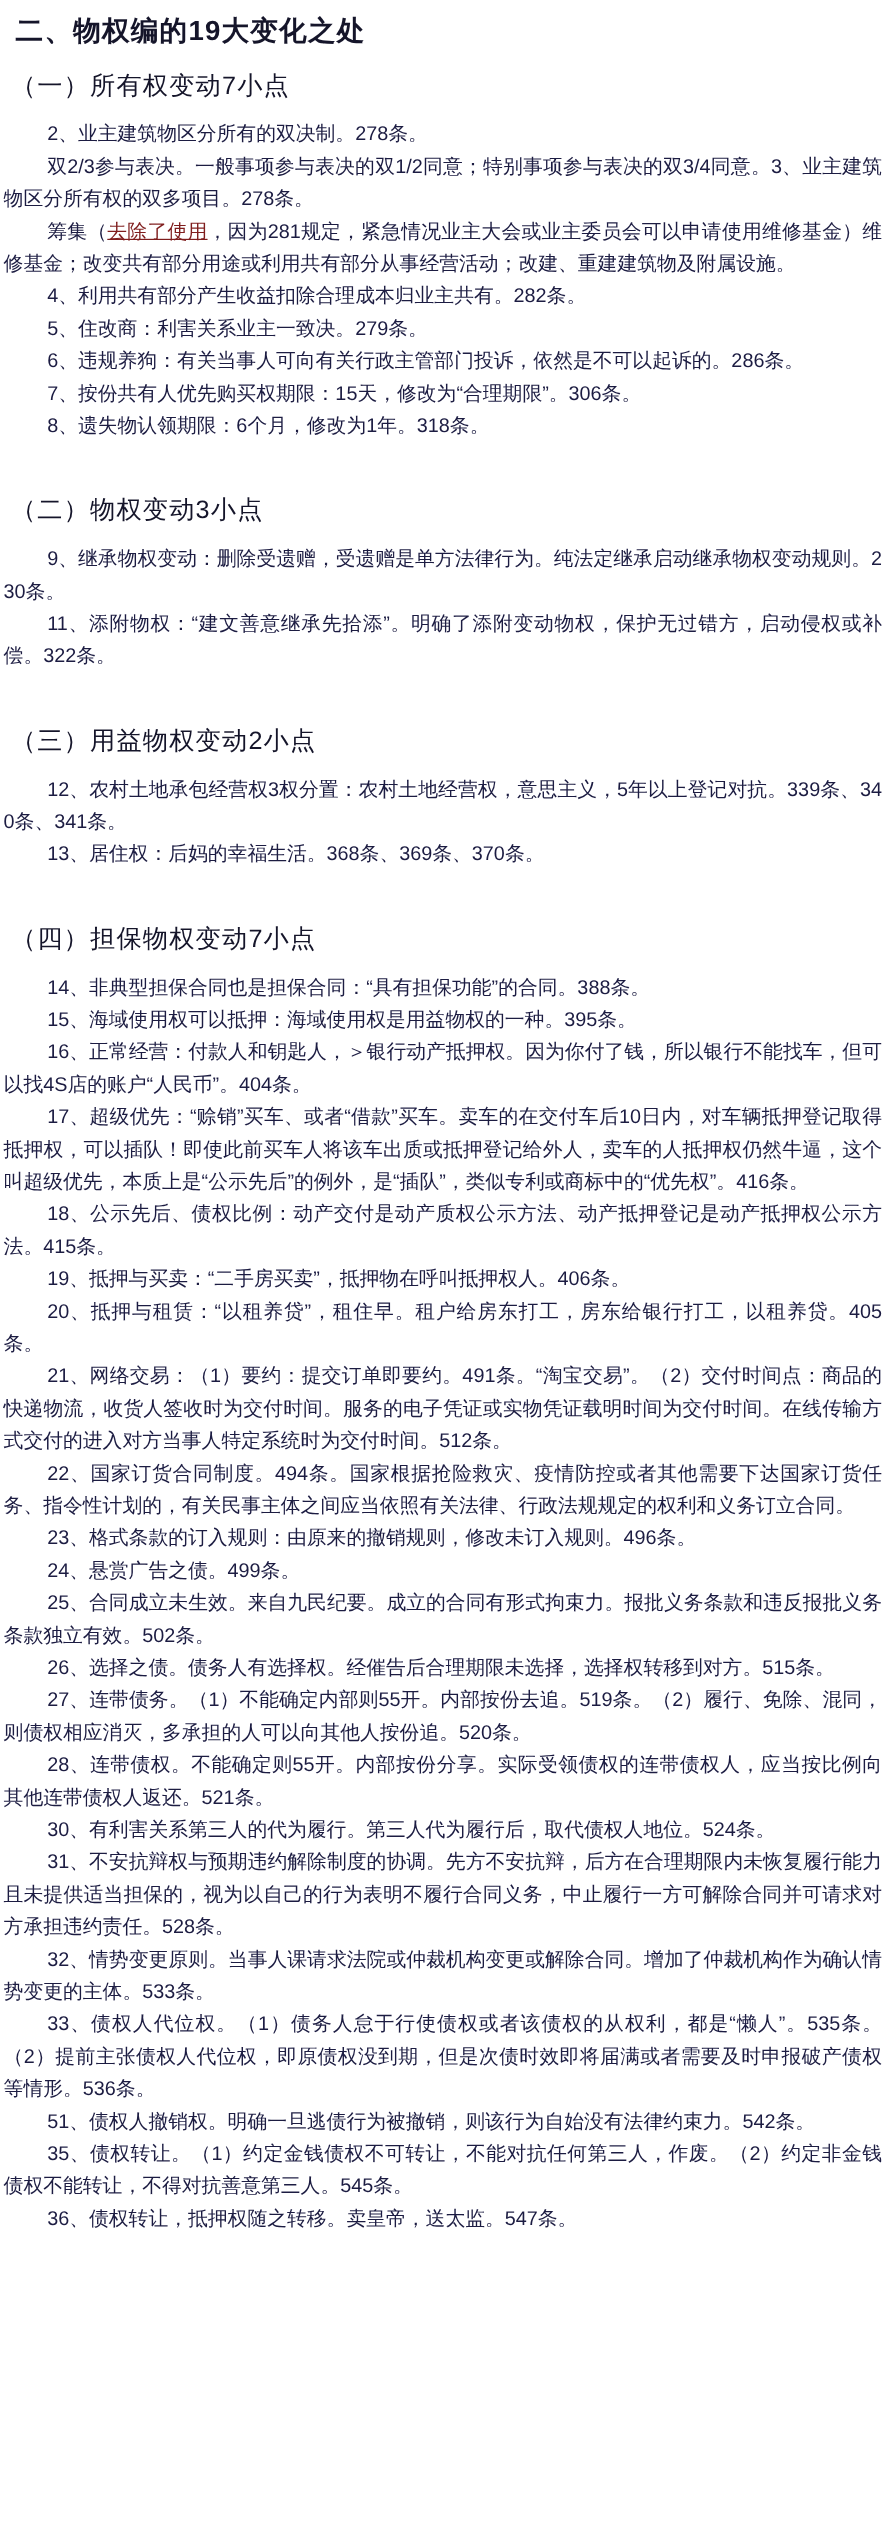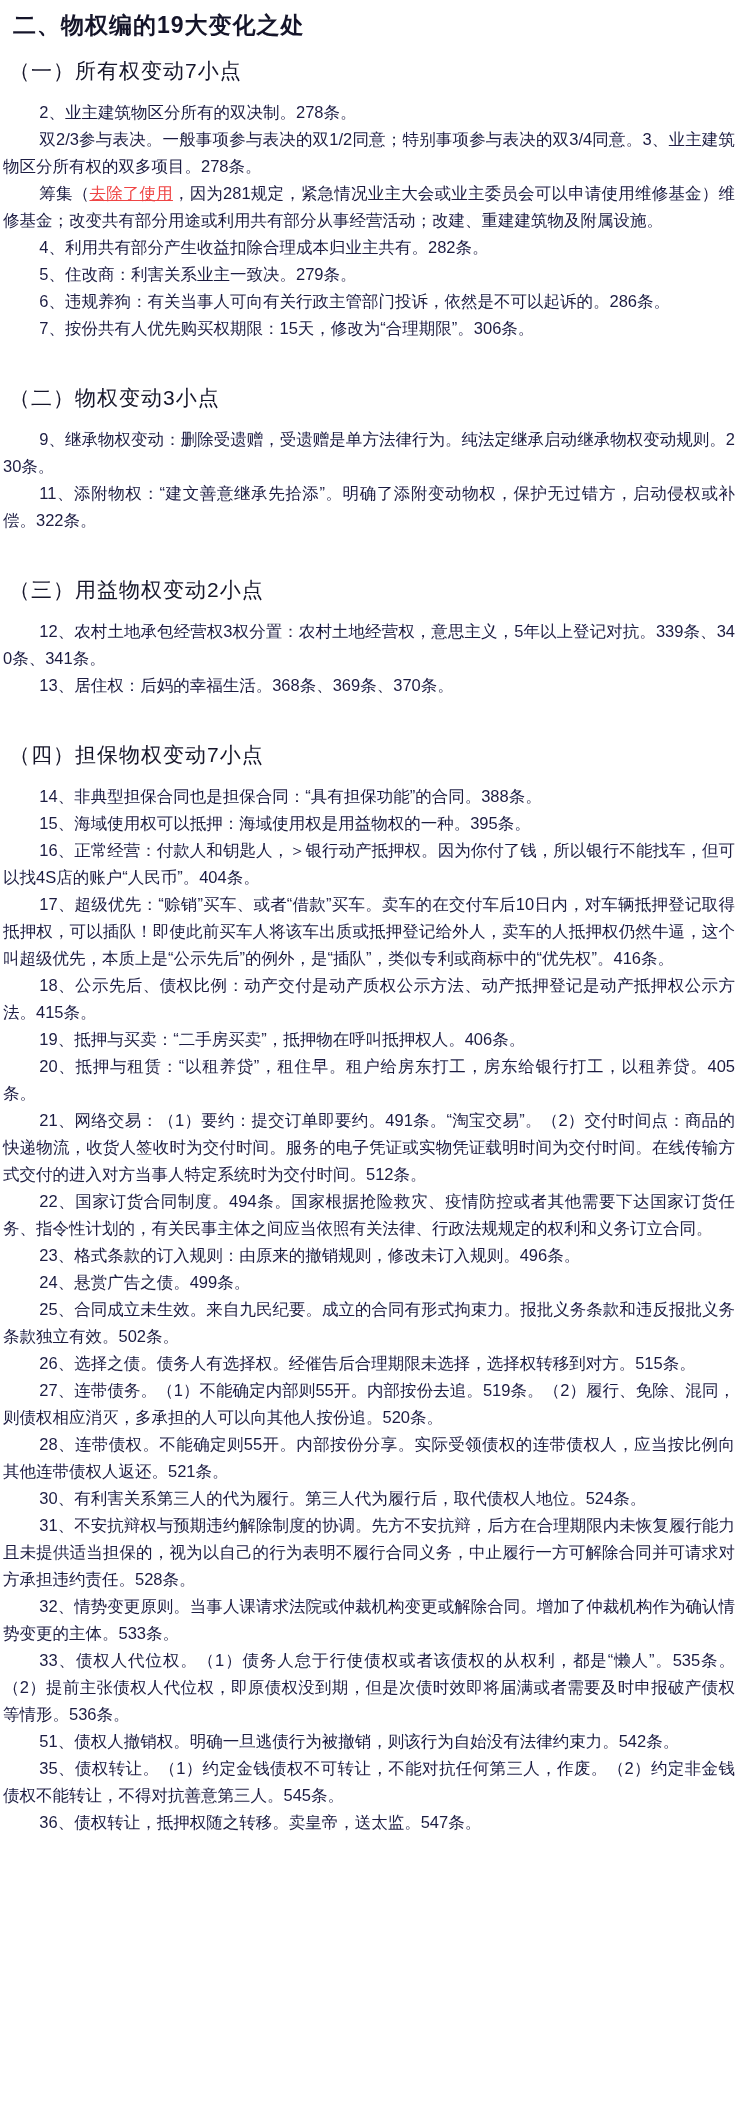--- a/index.html
+++ b/index.html
@@ -37,40 +37,41 @@
   }
   p.para {
     font-size: 16.5px;
     line-height: 27px;
     margin: 0;
     text-indent: 2.2em;
     text-align: justify;
     word-break: break-all;
   }
   a.inline-link {
-    color: #ef4444;
+    color: #7f1d1d;
     text-decoration: underline;
     cursor: pointer;
   }
 </style>
 </head>
 <body>
 
 <div class="doc">
 
   <h1 class="part-title">二、物权编的19大变化之处</h1>
 
   <h2 class="section-title first">（一）所有权变动7小点</h2>
   <p class="para">2、业主建筑物区分所有的双决制。278条。</p>
   <p class="para">双2/3参与表决。一般事项参与表决的双1/2同意；特别事项参与表决的双3/4同意。3、业主建筑物区分所有权的双多项目。278条。</p>
   <p class="para"><span>筹集（</span><a class="inline-link">去除了使用</a><span>，因为281规定，紧急情况业主大会或业主委员会可以申请使用维修基金）维修基金；改变共有部分用途或利用共有部分从事经营活动；改建、重建建筑物及附属设施。</span></p>
   <p class="para">4、利用共有部分产生收益扣除合理成本归业主共有。282条。</p>
   <p class="para">5、住改商：利害关系业主一致决。279条。</p>
   <p class="para">6、违规养狗：有关当事人可向有关行政主管部门投诉，依然是不可以起诉的。286条。</p>
   <p class="para">7、按份共有人优先购买权期限：15天，修改为“合理期限”。306条。</p>
+  <p class="para">8、遗失物认领期限：6个月，修改为1年。318条。</p>
 
   <h2 class="section-title">（二）物权变动3小点</h2>
   <p class="para">9、继承物权变动：删除受遗赠，受遗赠是单方法律行为。纯法定继承启动继承物权变动规则。230条。</p>
   <p class="para">11、添附物权：“建文善意继承先拾添”。明确了添附变动物权，保护无过错方，启动侵权或补偿。322条。</p>
 
   <h2 class="section-title">（三）用益物权变动2小点</h2>
   <p class="para">12、农村土地承包经营权3权分置：农村土地经营权，意思主义，5年以上登记对抗。339条、340条、341条。</p>
   <p class="para">13、居住权：后妈的幸福生活。368条、369条、370条。</p>
 
   <h2 class="section-title">（四）担保物权变动7小点</h2>

